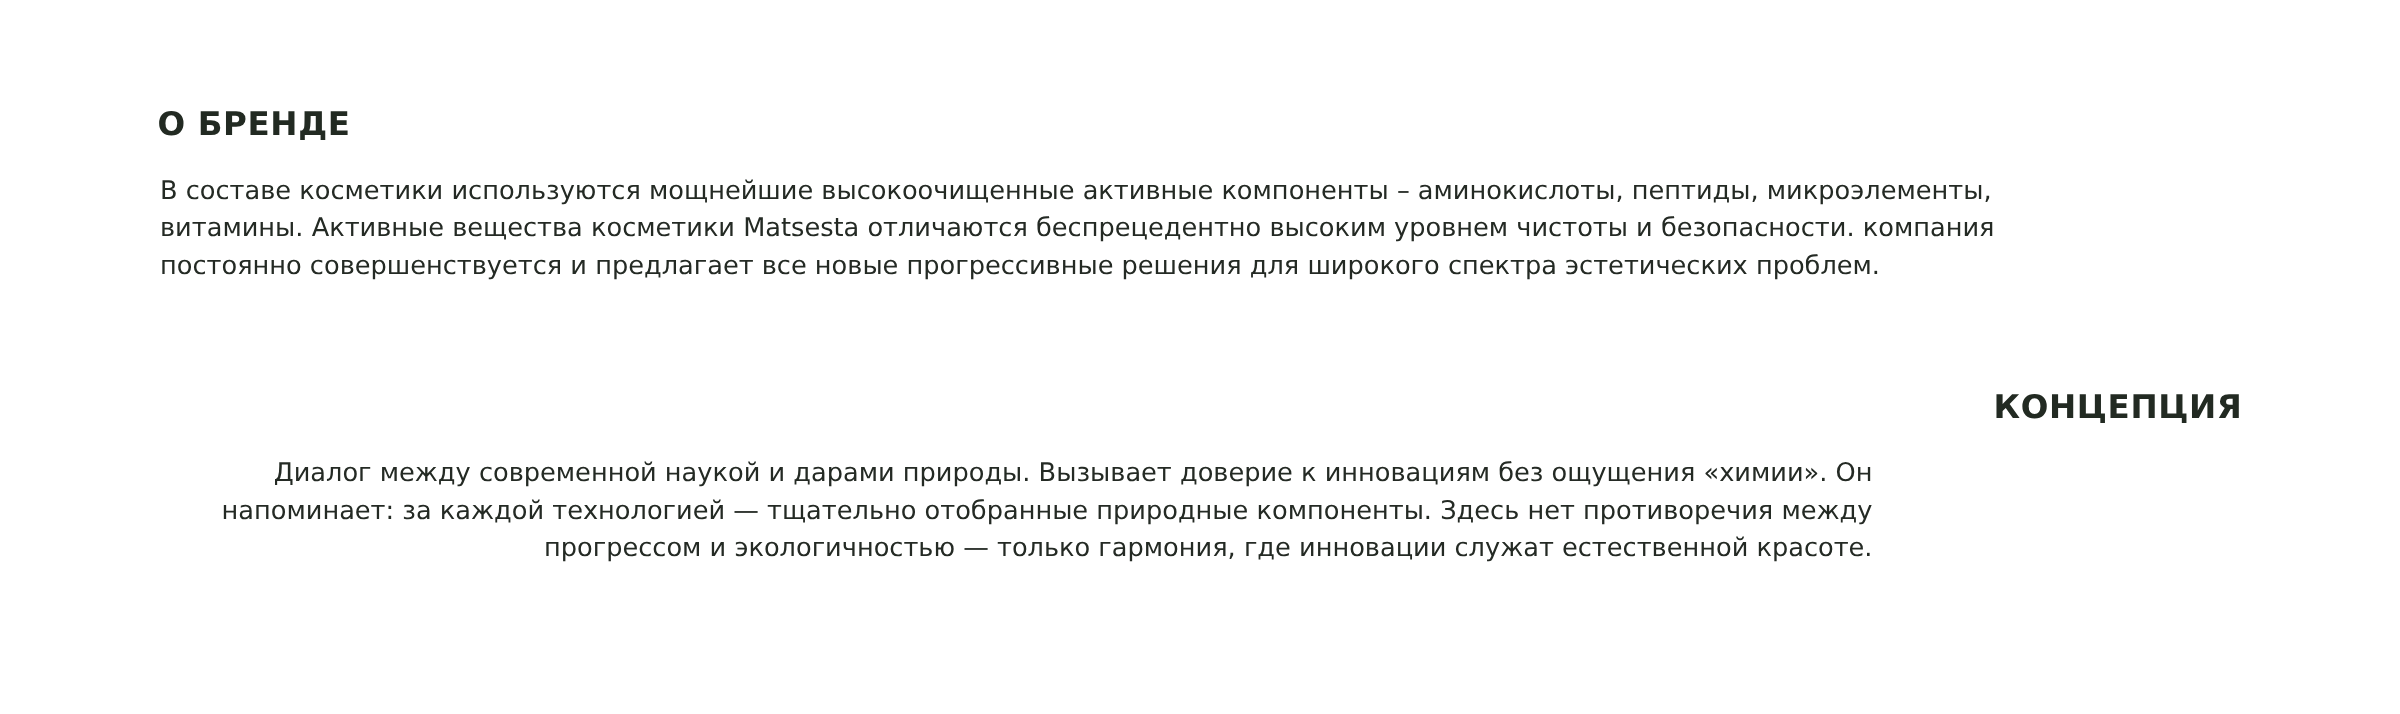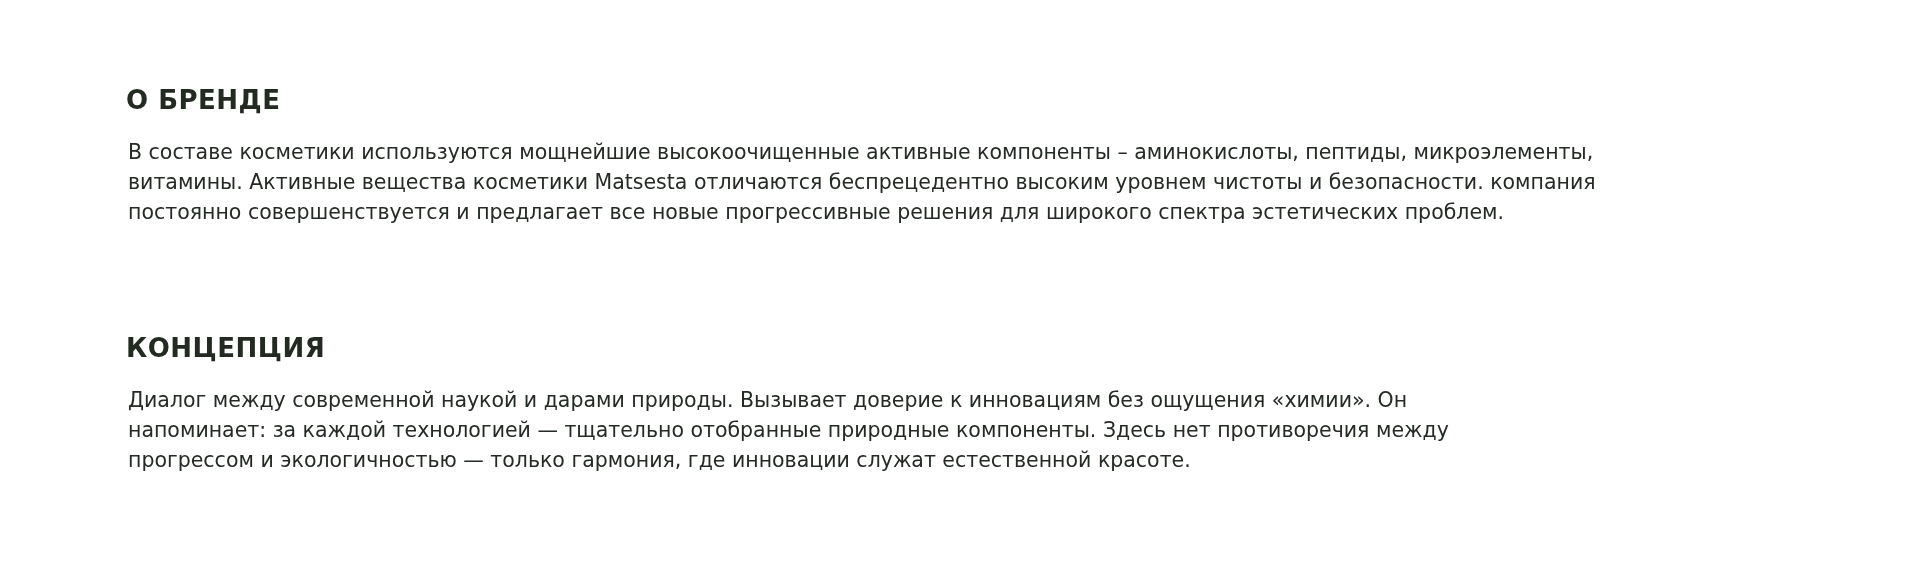--- a/index.html
+++ b/index.html
@@ -27,21 +27,22 @@
     position: absolute;
     left: 126px;
     right: 126px;
   }
 
   .section-about {
     top: 86px;
   }
 
   .section-concept {
-    top: 334px;
+    top: 312px;
+    text-align: right;
   }
 
   .section-title {
     font-family: "DejaVu Sans", "Liberation Sans", sans-serif;
     font-size: 26px;
     font-weight: bold;
     letter-spacing: 0.5px;
     color: #222a22;
     margin: 0 0 22px 0;
     line-height: 1.1;

